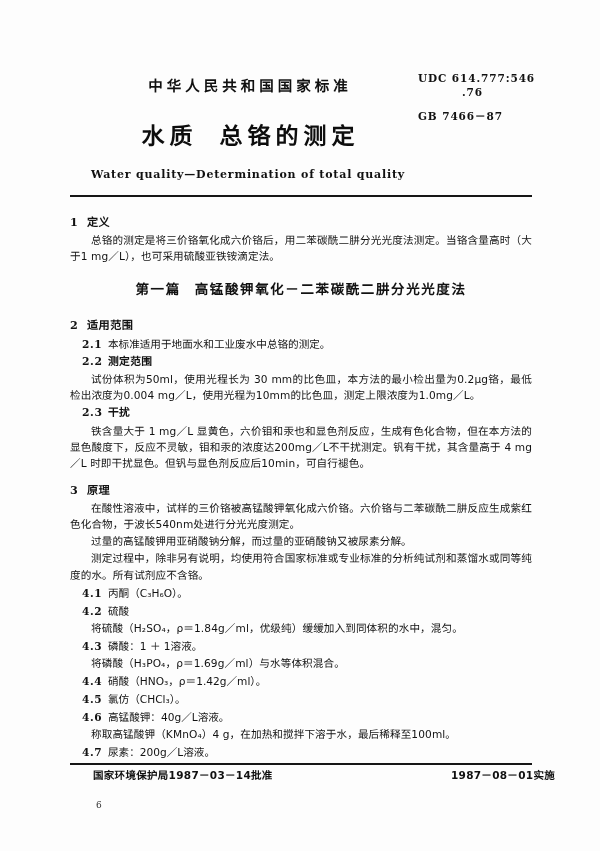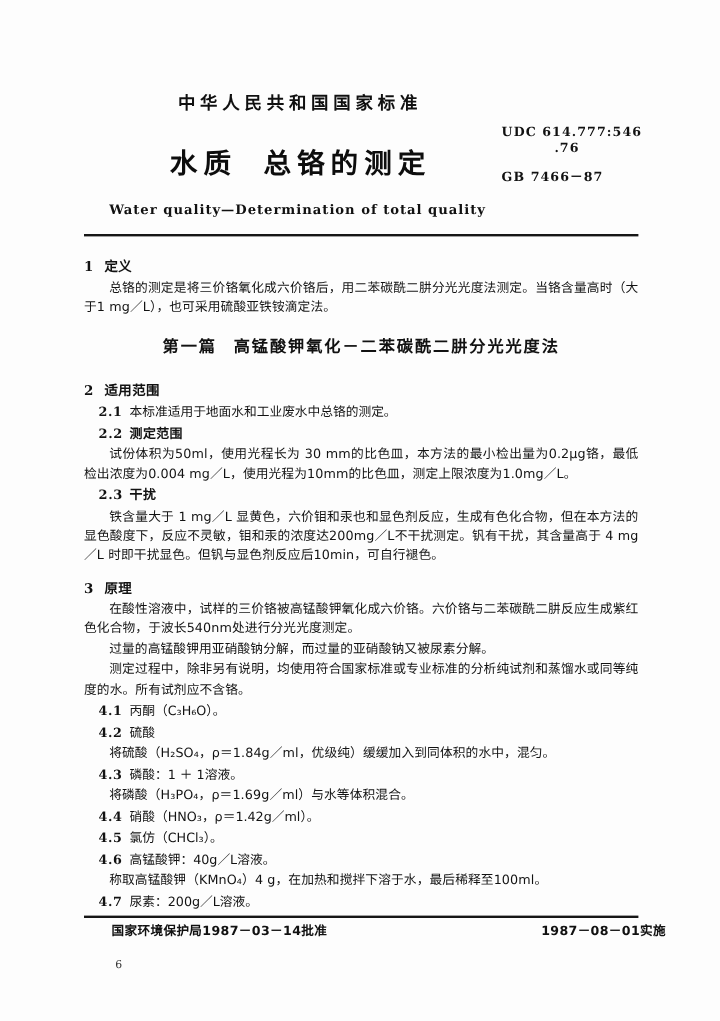--- a/index.html
+++ b/index.html
@@ -57,21 +57,21 @@
     letter-spacing: 0.8px;
     margin-top: 17px;
     color: #111;
     font-family: "DejaVu Serif", "Liberation Serif", serif;
   }
 
   
   .codes {
     position: absolute;
     left: 418px;
-    top: 104px;
+    top: 72px;
     width: 175px;
     font-family: "DejaVu Serif", "Liberation Serif", serif;
     font-size: 10.5px;
     font-weight: 700;
     letter-spacing: 0.9px;
     color: #111;
     line-height: 1.32;
   }
   .codes .udc-second {
     display: block;

